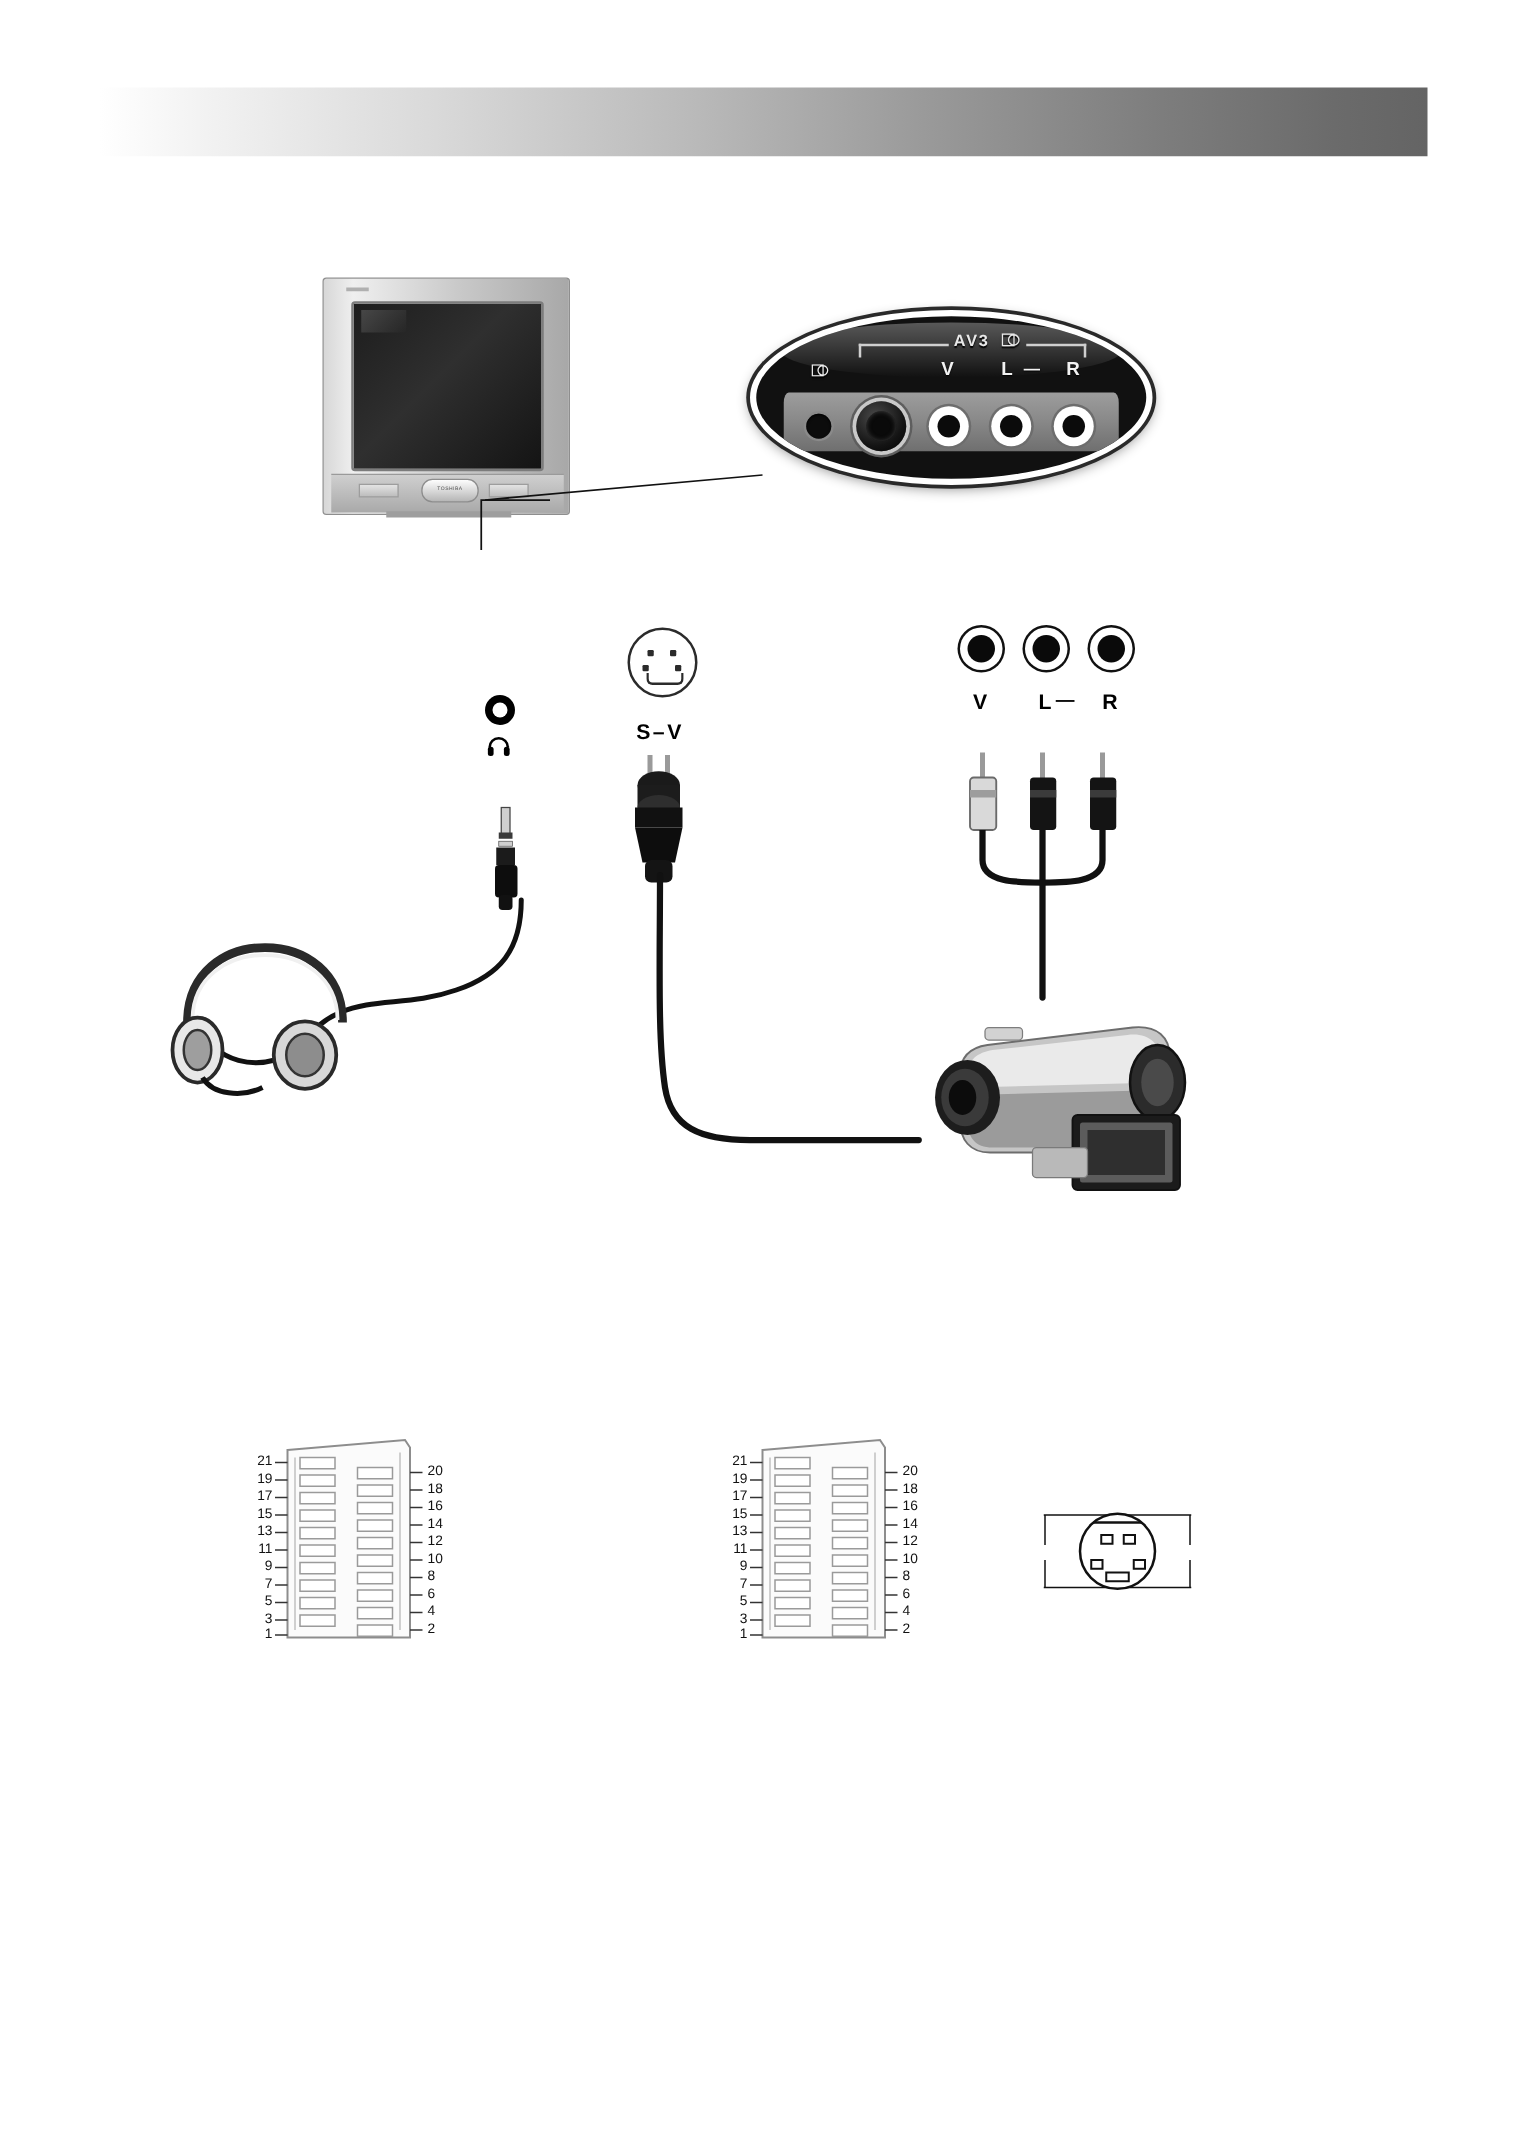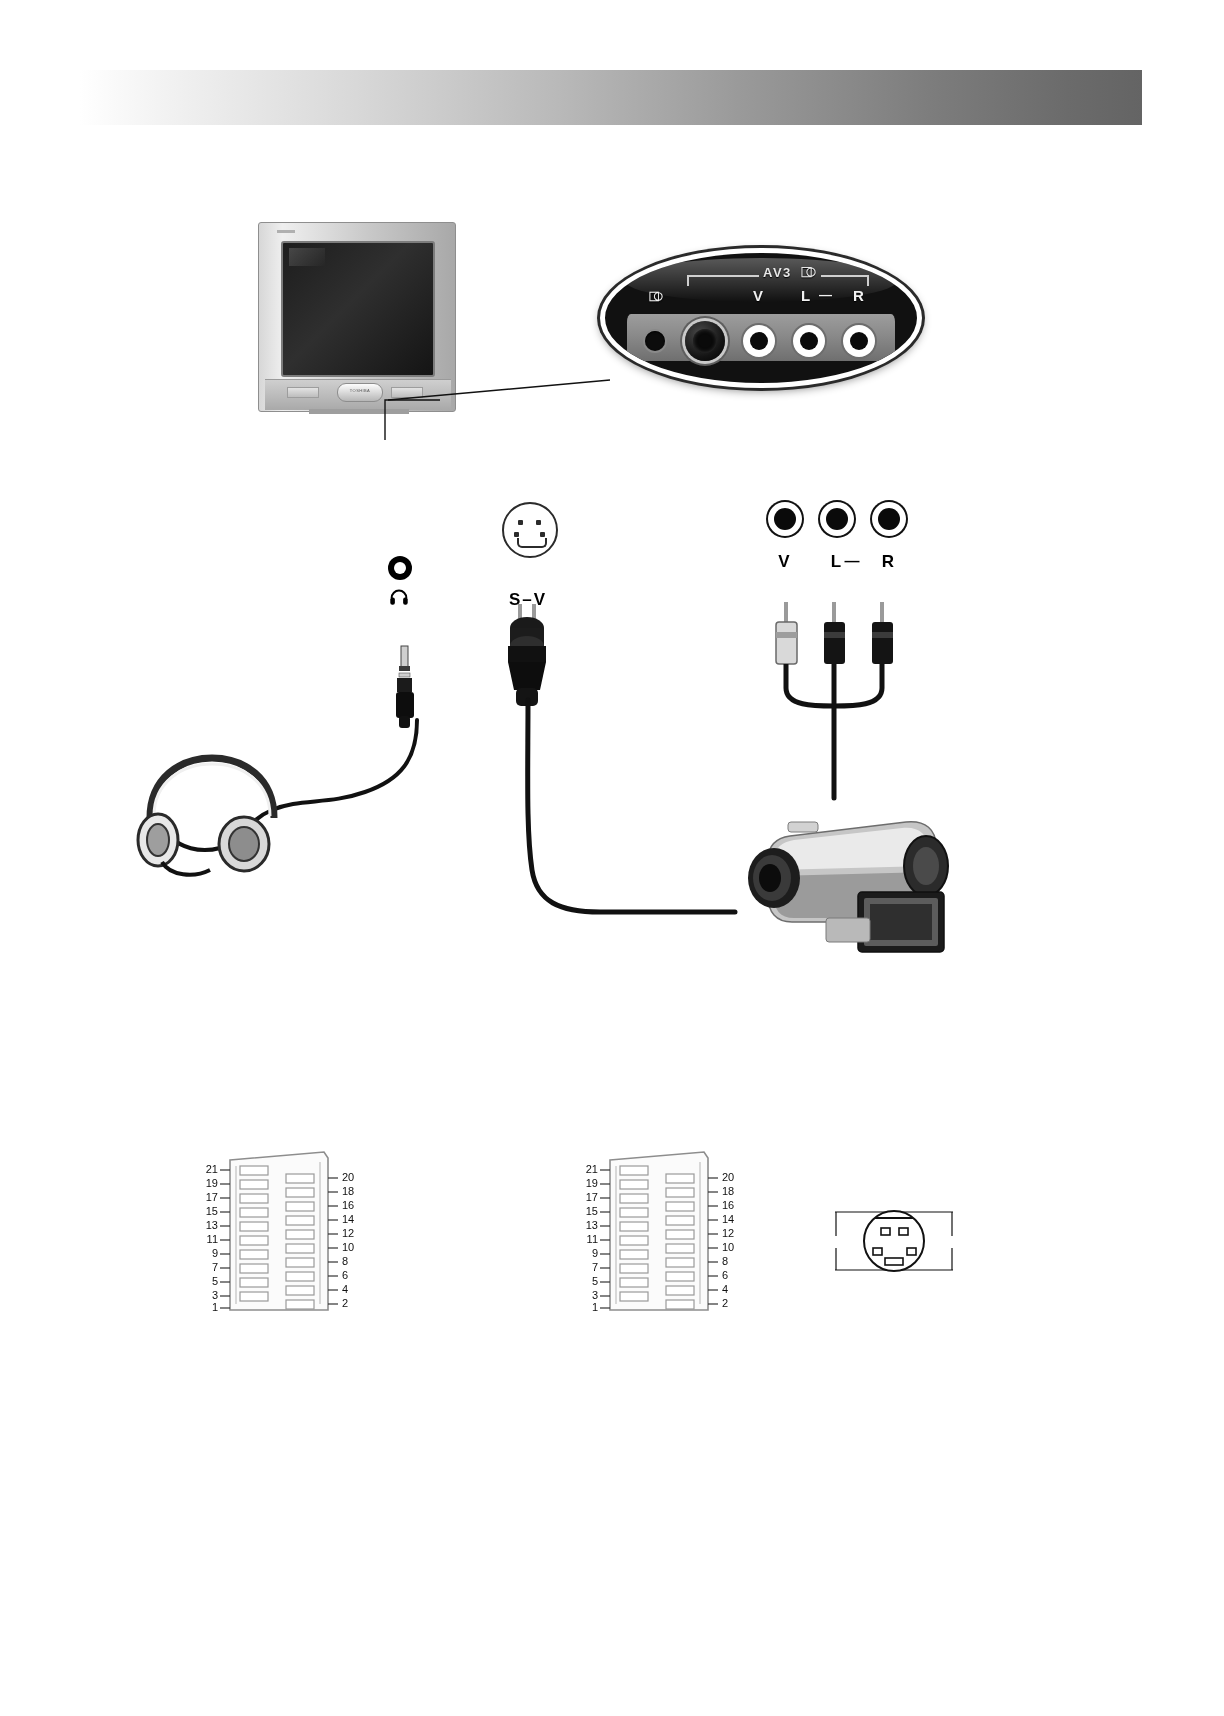--- a/index.html
+++ b/index.html
@@ -221,21 +221,21 @@
     <rect x="16.5" y="12.5" width="5" height="8" rx="2.2" fill="#000"></rect>
   </svg>
 
   <div class="sv-socket">
     <div class="pin" style="left:14px;top:16px;width:5px;height:5px;border-radius:1px;"></div>
     <div class="pin" style="left:32px;top:16px;width:5px;height:5px;border-radius:1px;"></div>
     <div class="pin" style="left:10px;top:28px;width:5px;height:5px;border-radius:1px;"></div>
     <div class="pin" style="left:36px;top:28px;width:5px;height:5px;border-radius:1px;"></div>
     <div class="notch"></div>
   </div>
-  <div class="lg-caption" style="left:472px;top:590px;width:112px;">S–V</div>
+  <div class="lg-caption" style="left:472px;top:576px;width:112px;">S–V</div>
 
   <div class="rca-leg" style="left:768px;top:502px;"></div>
   <div class="rca-leg" style="left:820px;top:502px;"></div>
   <div class="rca-leg" style="left:872px;top:502px;"></div>
 
   <div class="lg-caption" style="left:760px;top:552px;width:50px;">V</div>
   <div class="lg-caption" style="left:812px;top:552px;width:50px;">L</div>
   <div class="lg-caption" style="left:840px;top:552px;width:26px;font-size:15px;">—</div>
   <div class="lg-caption" style="left:864px;top:552px;width:50px;">R</div>
 

